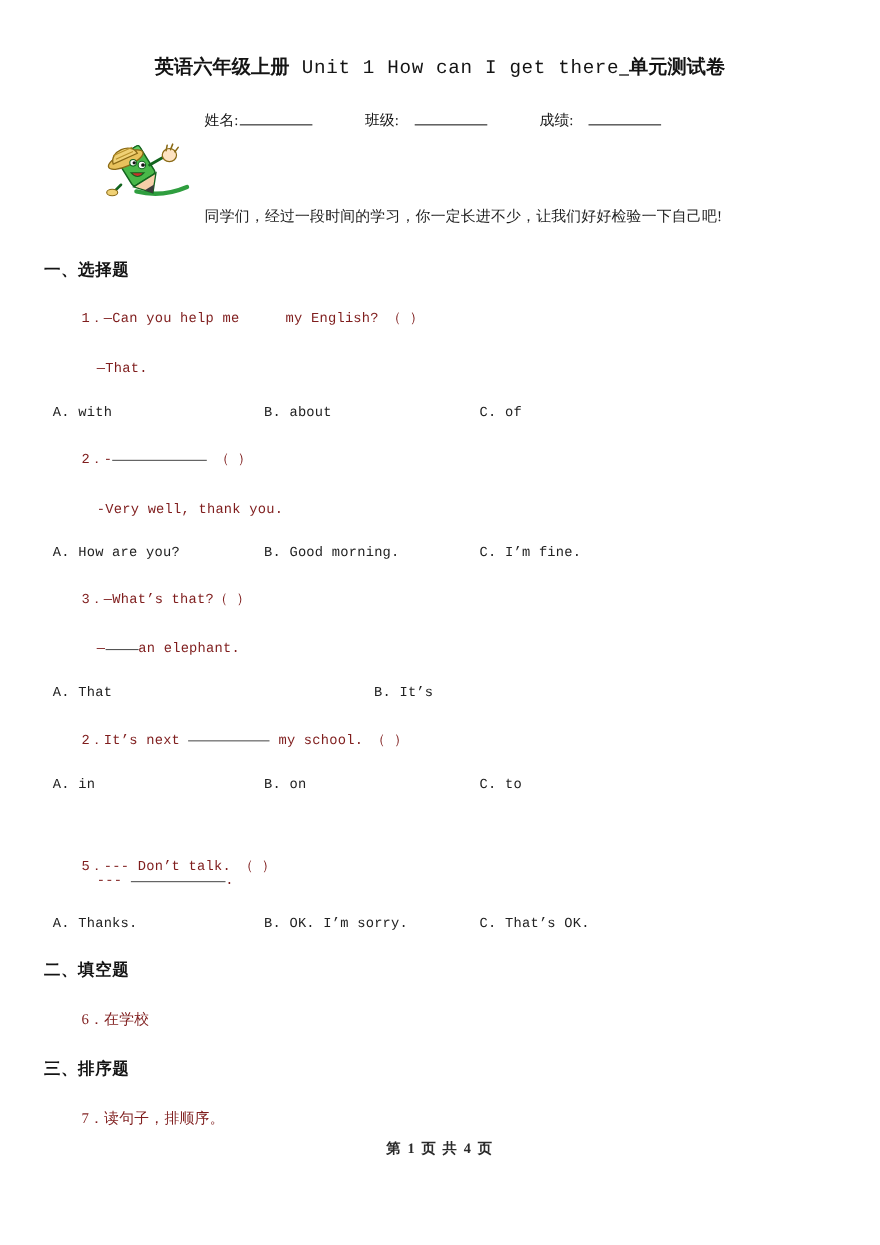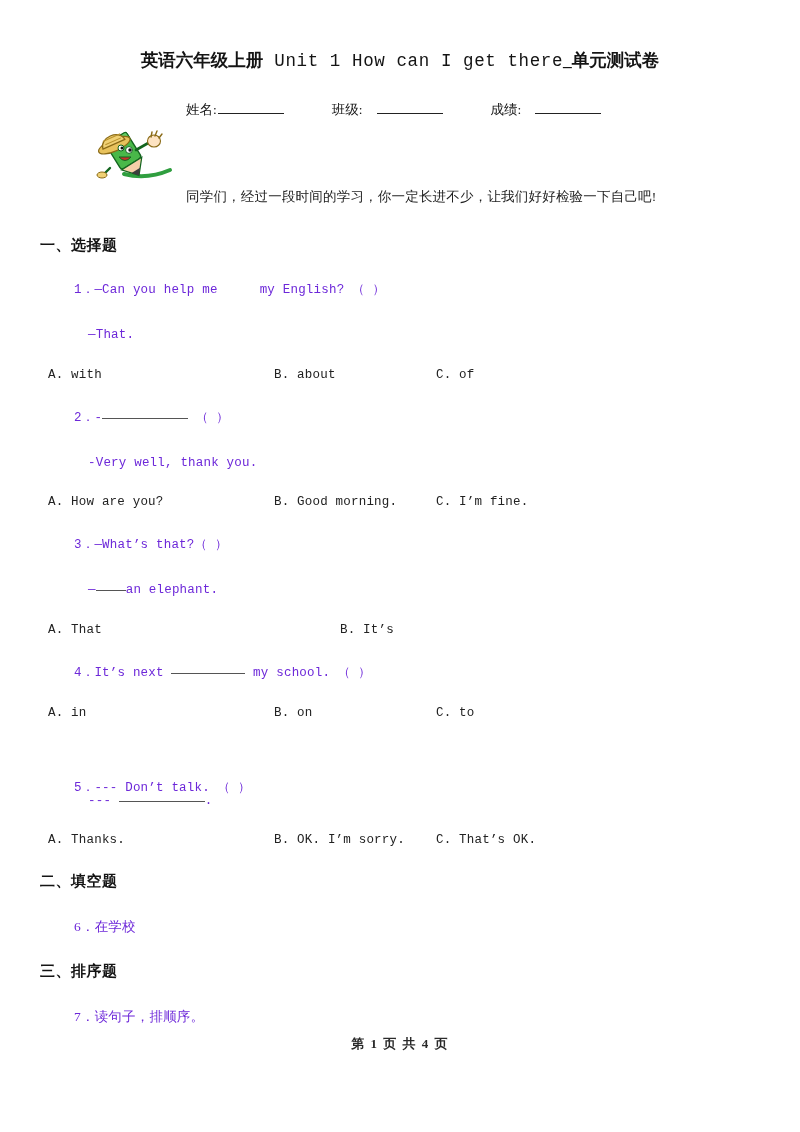--- a/index.html
+++ b/index.html
@@ -96,21 +96,21 @@
     color: #141414;
     letter-spacing: 0.5px;
     white-space: nowrap;
   }
 
   
   .qline {
     position: absolute;
     font-family: "Liberation Mono", "DejaVu Sans Mono", monospace;
     font-size: 12.5px;
-    color: #6d28d9;
+    color: #7f1d1d;
     white-space: nowrap;
     letter-spacing: 0.2px;
   }
   .qline.indent { left: 74px; }
   .qline.indent2 { left: 88px; }
   .qline.cnq {
     font-family: "Liberation Serif", "DejaVu Serif", serif;
     font-size: 13.5px;
   }
 
@@ -123,21 +123,21 @@
     font-size: 12.5px;
     color: #222;
     letter-spacing: 0.2px;
     white-space: nowrap;
   }
   .opt {
     position: absolute;
     top: 0;
   }
   .opt.a { left: 0; }
-  .opt.b { left: 192px; margin-left: 34px; }
+  .opt.b { left: 192px; }
   .opt.c { left: 388px; }
   .opt.b-wide { left: 292px; }
 
   
   .gap {
     display: inline-block;
     border-bottom: 1px solid #555;
     vertical-align: 2px;
   }
   .gap.w-tiny { width: 30px; }
@@ -237,21 +237,21 @@
     <span class="opt c">C. I’m fine.</span>
   </div>
 
   <div class="qline indent" style="top:536px">3．—What’s that?（    ）</div>
   <div class="qline indent2" style="top:583px"><span>—</span><span class="gap w-tiny"></span><span>an elephant.</span></div>
   <div class="opt-row" style="top:623px">
     <span class="opt a">A. That</span>
     <span class="opt b-wide">B. It’s</span>
   </div>
 
-  <div class="qline indent" style="top:664px"><span>4．It’s next </span><span class="gap w-small"></span><span> my school. （    ）</span></div>
+  <div class="qline indent" style="top:664px"><span>2．It’s next </span><span class="gap w-small"></span><span> my school. （    ）</span></div>
   <div class="opt-row" style="top:706px">
     <span class="opt a">A. in</span>
     <span class="opt b">B. on</span>
     <span class="opt c">C. to</span>
   </div>
 
   <div class="qline indent" style="top:779px">5．--- Don’t talk. （    ）</div>
   <div class="qline indent2" style="top:794px"><span>--- </span><span class="gap w-med"></span><span>.</span></div>
   <div class="opt-row" style="top:833px">
     <span class="opt a">A. Thanks.</span>

